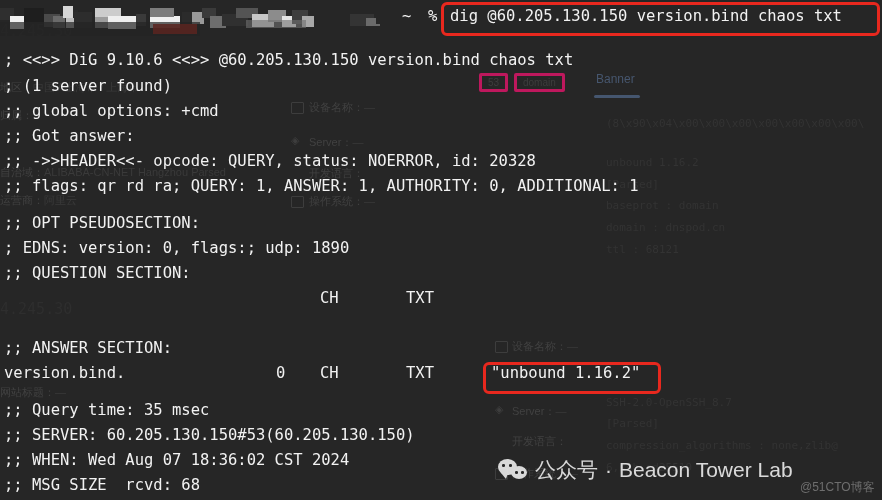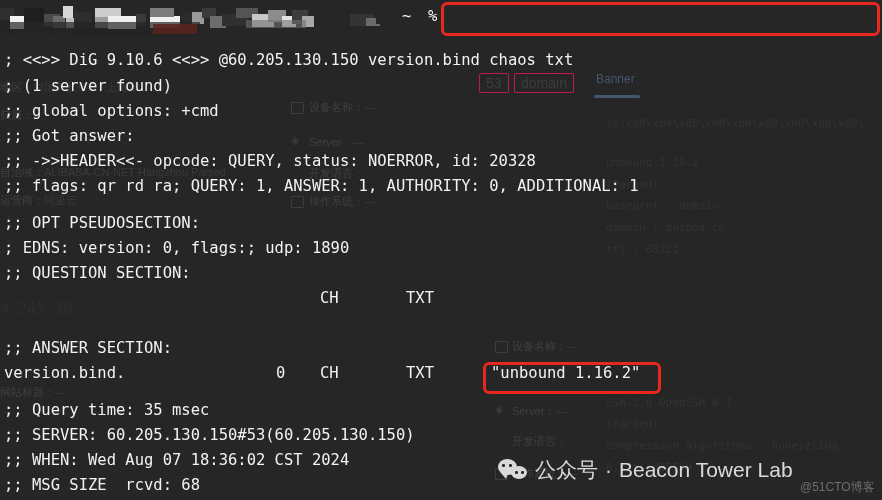--- a/index.html
+++ b/index.html
@@ -30,24 +30,24 @@
     position: absolute;
     white-space: nowrap;
     color: #3a3a3a;
   }
   .bg-text.mono { font-family: "DejaVu Sans Mono", monospace; color: #333333; }
   .bg-label { color: #414141; }
   .bg-dash { color: #3a3a3a; }
 
   .bg-badge {
     position: absolute;
-    border: 1px solid #be185d;
+    border: 3px solid #be185d;
     border-radius: 2px;
     color: #3d3d3d;
-    font-size: 14px;
+    font-size: 10px;
     padding: 1px 6px;
     font-family: "Liberation Sans", sans-serif;
   }
   .bg-tab {
     position: absolute;
     color: #46566e;
     font-size: 12px;
     font-family: "Liberation Sans", sans-serif;
   }
   .bg-tab-underline {
@@ -259,20 +259,21 @@
     <div style="position:absolute;left:366px;top:18px;width:14px;height:8px;background:#6a6a6a;"></div>
     <div style="position:absolute;left:376px;top:12px;width:14px;height:12px;background:#262626;"></div>
     <div style="position:absolute;left:0px;top:22px;width:200px;height:14px;background:#232323;opacity:.7;"></div>
     <div style="position:absolute;left:153px;top:24px;width:44px;height:10px;background:#5a2420;opacity:.85;"></div>
   </div>
 
   <div class="term">
 
     <div class="tline" style="left:402px; top:8px;">~</div>
     <div class="tline" style="left:428px; top:8px;">%</div>
+    <div class="tline" style="left:450px; top:8px;">dig @60.205.130.150 version.bind chaos txt</div>
 
     <div class="tline" style="left:4px; top:52px;">; &lt;&lt;&gt;&gt; DiG 9.10.6 &lt;&lt;&gt;&gt; @60.205.130.150 version.bind chaos txt</div>
     <div class="tline" style="left:4px; top:78px;">; (1 server found)</div>
     <div class="tline" style="left:4px; top:103px;">;; global options: +cmd</div>
     <div class="tline" style="left:4px; top:128px;">;; Got answer:</div>
     <div class="tline" style="left:4px; top:153px;">;; -&gt;&gt;HEADER&lt;&lt;- opcode: QUERY, status: NOERROR, id: 20328</div>
     <div class="tline" style="left:4px; top:178px;">;; flags: qr rd ra; QUERY: 1, ANSWER: 1, AUTHORITY: 0, ADDITIONAL: 1</div>
 
     <div class="tline" style="left:4px; top:215px;">;; OPT PSEUDOSECTION:</div>
     <div class="tline" style="left:4px; top:240px;">; EDNS: version: 0, flags:; udp: 1890</div>

